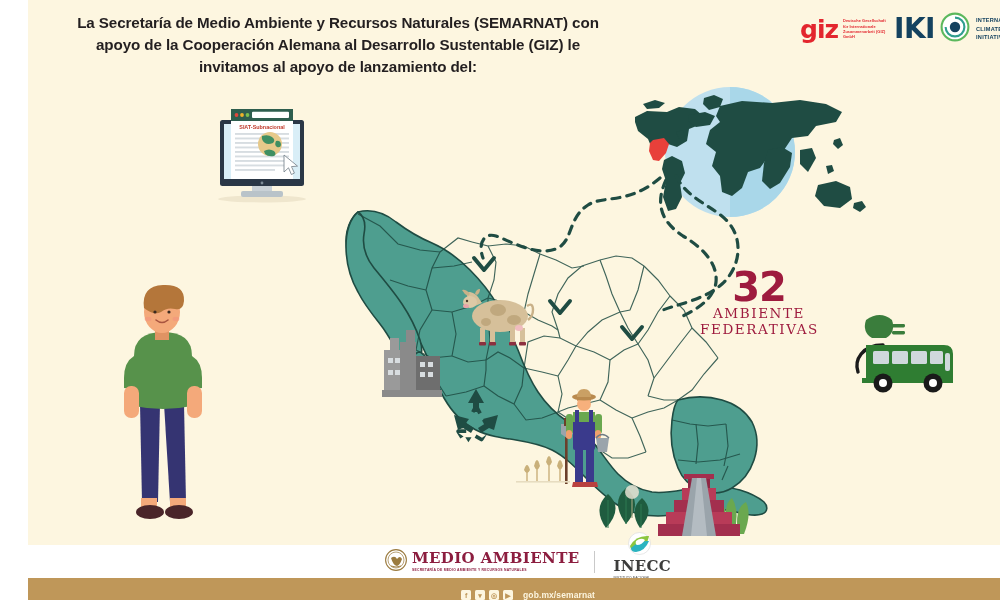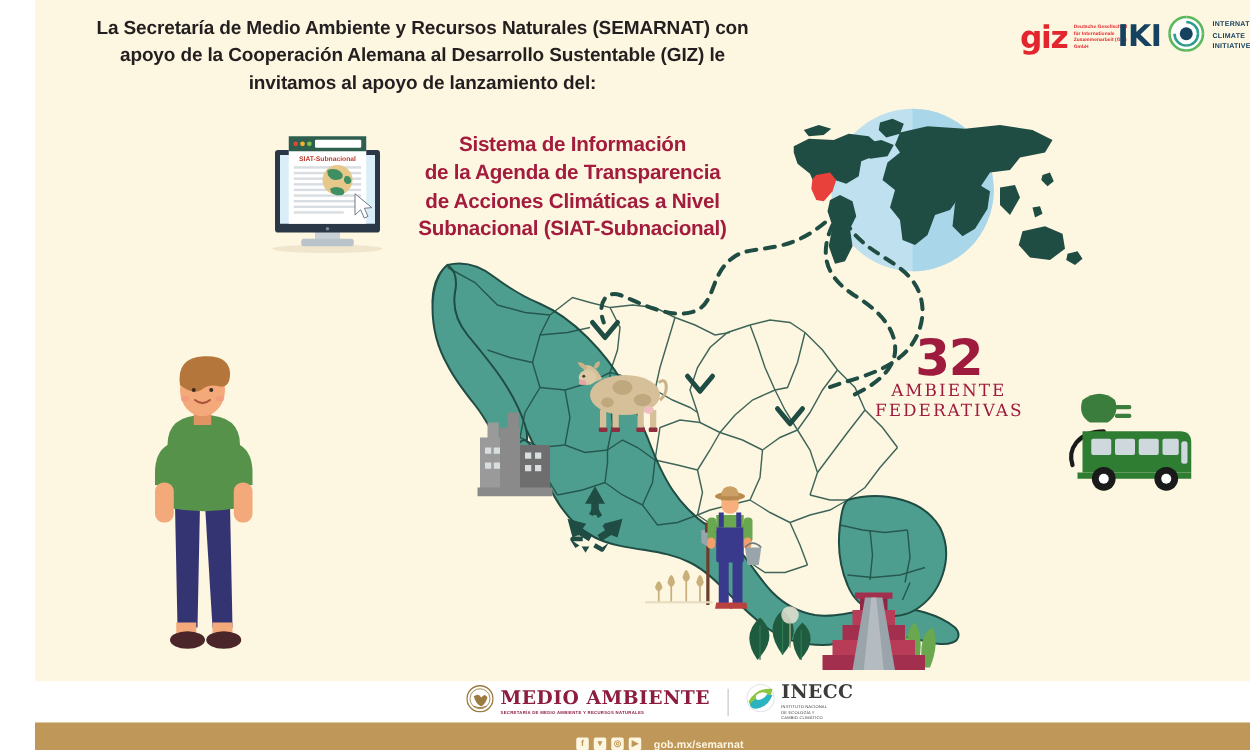--- a/index.html
+++ b/index.html
@@ -51,21 +51,21 @@
     line-height: 1.45;
     color: #231f20;
     font-weight: 700;
     letter-spacing: -0.1px;
   }
   .headline .strong { font-weight: 800; }
 
   
   .giz-logo {
     position: absolute;
-    left: 788px;
+    left: 772px;
     top: 14px;
     width: 98px;
     height: 30px;
     display: flex;
     align-items: center;
     justify-content: center;
   }
   .giz-word {
     font-family: "DejaVu Sans", sans-serif;
     font-size: 25px;
@@ -88,21 +88,21 @@
     position: absolute;
     left: 866px;
     top: 12px;
     width: 128px;
     height: 34px;
     display: flex;
     align-items: center;
   }
   .iki-word {
     font-family: "DejaVu Sans", sans-serif;
-    font-size: 24px;
+    font-size: 28px;
     font-weight: 800;
     color: #14425f;
     line-height: 1;
     letter-spacing: -0.5px;
   }
   .iki-mark { margin-left: 5px; }
   .iki-sub {
     margin-left: 6px;
     font-size: 5.6px;
     line-height: 1.55;
@@ -177,21 +177,21 @@
     color: #8c1d3f;
     letter-spacing: 0.25px;
     margin-top: 2px;
     font-weight: 600;
   }
   .divider-v {
     width: 1px; height: 22px;
     background: #c9c9c9;
     margin: 0 14px;
   }
-  .inecc-logo { display: flex; align-items: center; }
+  .inecc-logo { display: flex; align-items: center; flex-direction: column; }
   .inecc-text { margin-left: 5px; }
   .inecc-title {
     font-family: "DejaVu Serif", serif;
     font-size: 15px;
     font-weight: 700;
     color: #3c3c3b;
     letter-spacing: 0.3px;
     line-height: 1;
   }
   .inecc-sub {
@@ -275,26 +275,20 @@
         <circle cx="15" cy="15" r="5.2" fill="#14425f"></circle>
       </svg>
     </span>
     <span class="iki-sub">
       <div>INTERNATIONAL</div>
       <div>CLIMATE</div>
       <div>INITIATIVE</div>
     </span>
   </div>
 
-  <div class="main-title">
-    <div>Sistema de Información</div>
-    <div>de la Agenda de Transparencia</div>
-    <div>de Acciones Climáticas a Nivel</div>
-    <div>Subnacional (SIAT-Subnacional)</div>
-  </div>
 
   <div class="monitor">
     <svg width="100" height="106" viewBox="0 0 100 106">
 
       <ellipse cx="50" cy="101" rx="44" ry="3.4" fill="#efe6cd"></ellipse>
 
       <rect x="40" y="86" width="20" height="8" fill="#c9d1d6"></rect>
       <rect x="29" y="93" width="42" height="6" rx="2" fill="#b9c3c9"></rect>
 
       <rect x="8" y="22" width="84" height="66" rx="2.5" fill="#2a3746"></rect>

